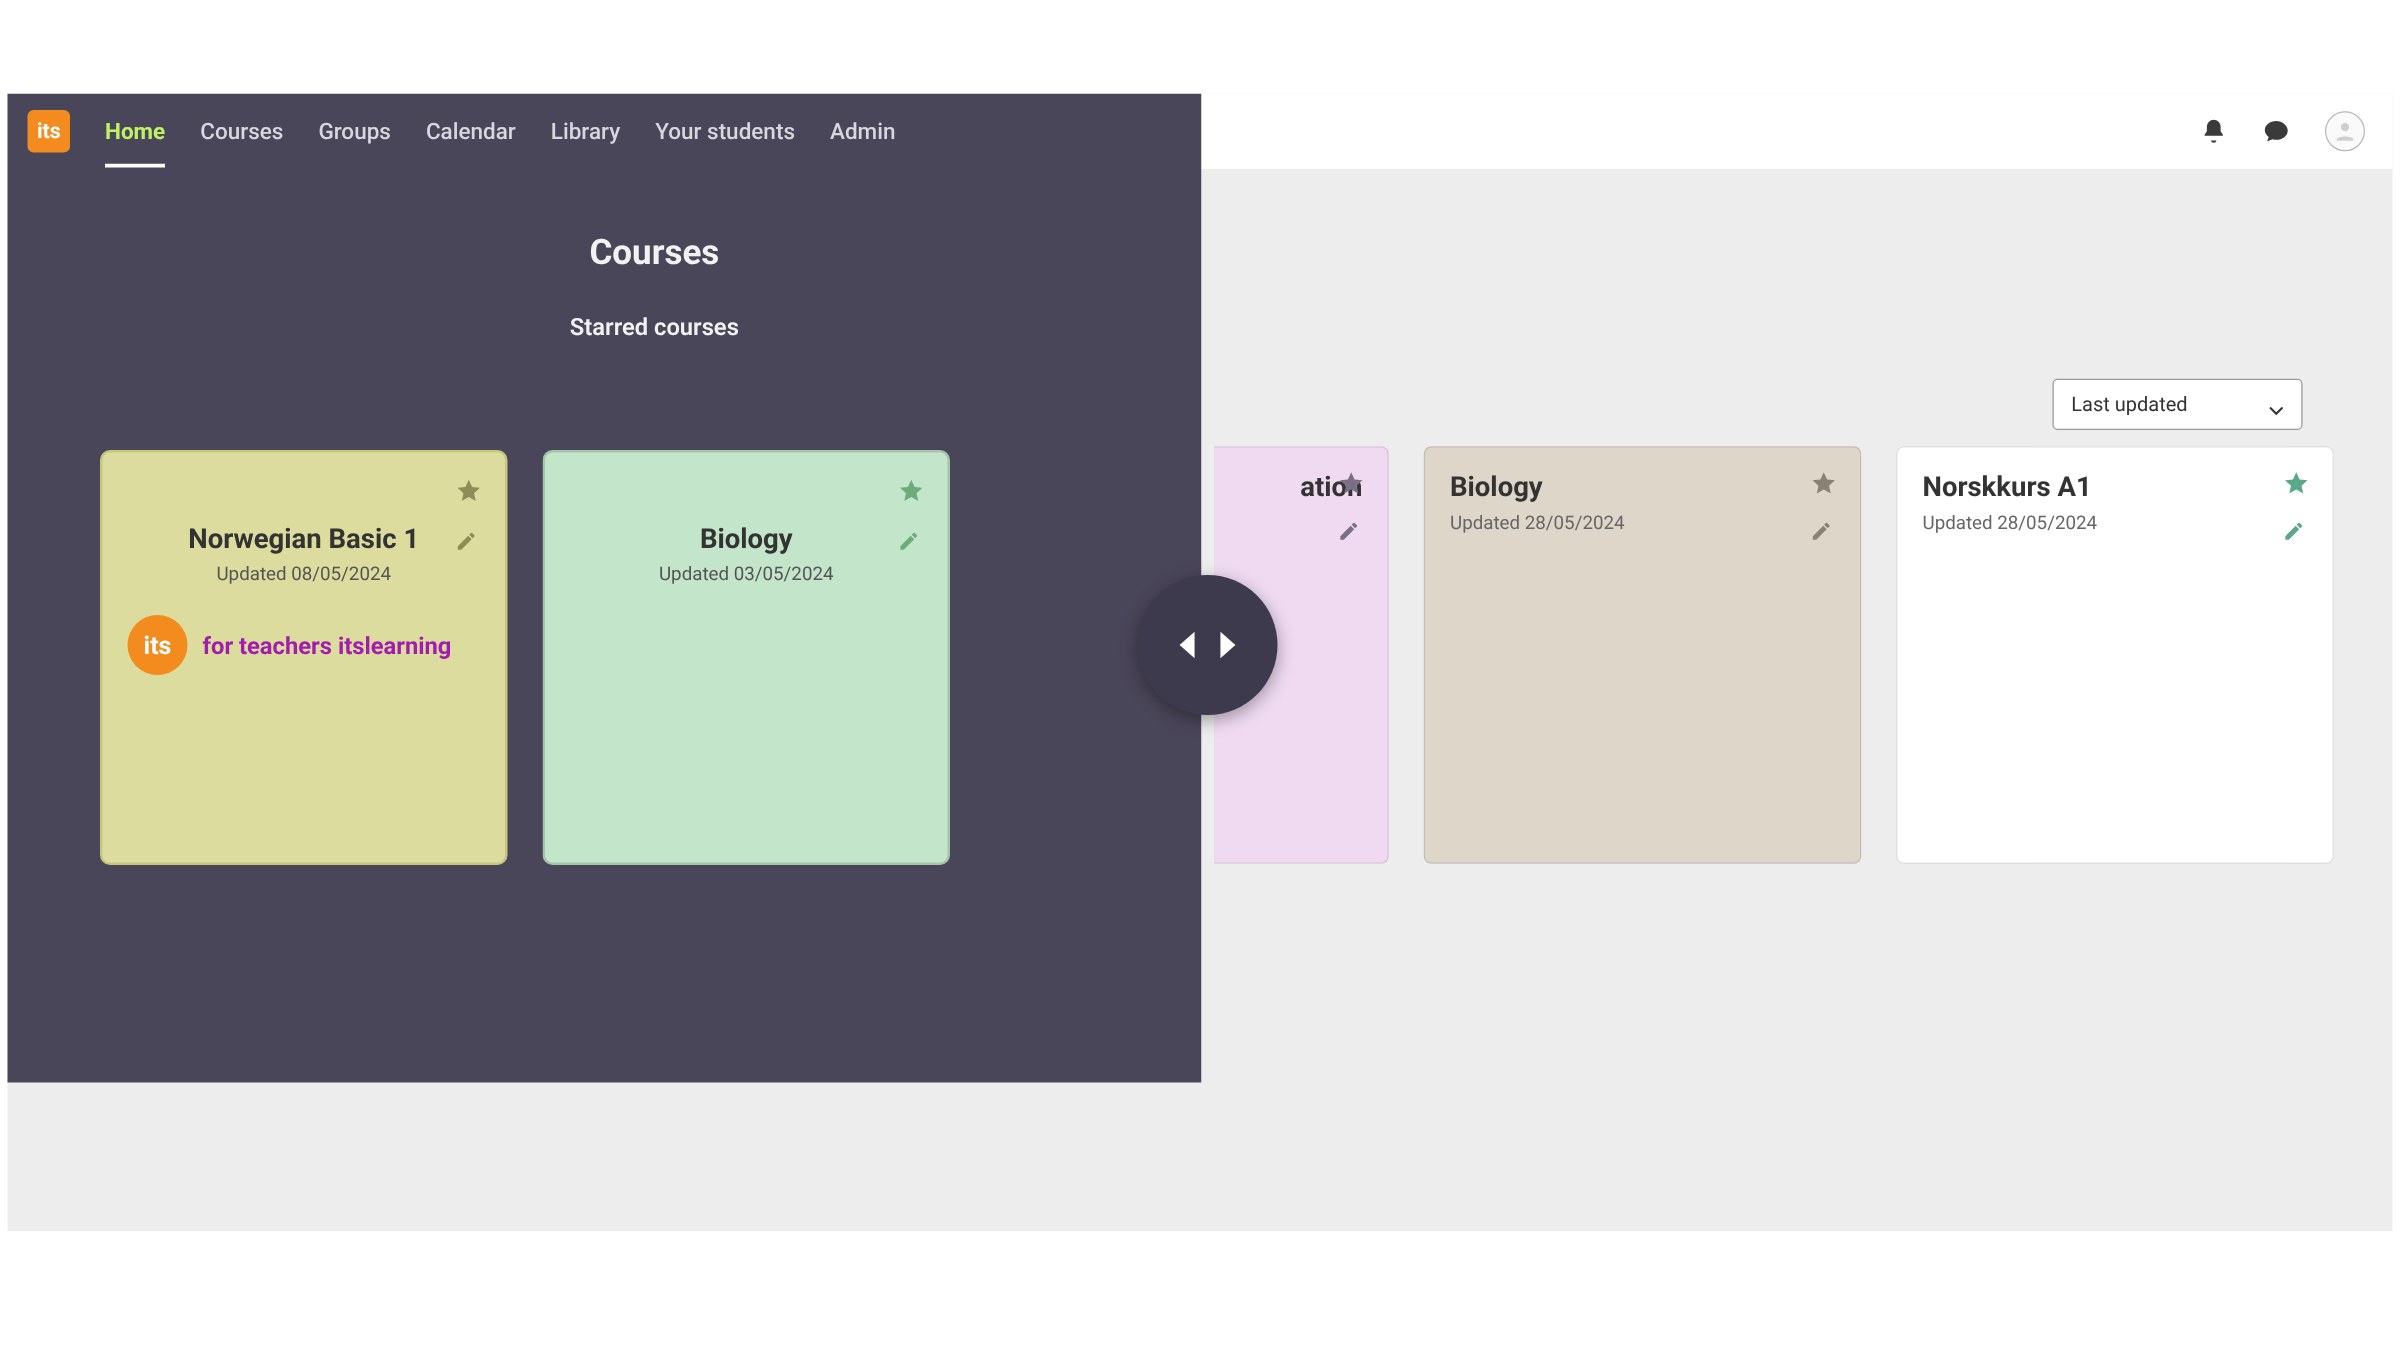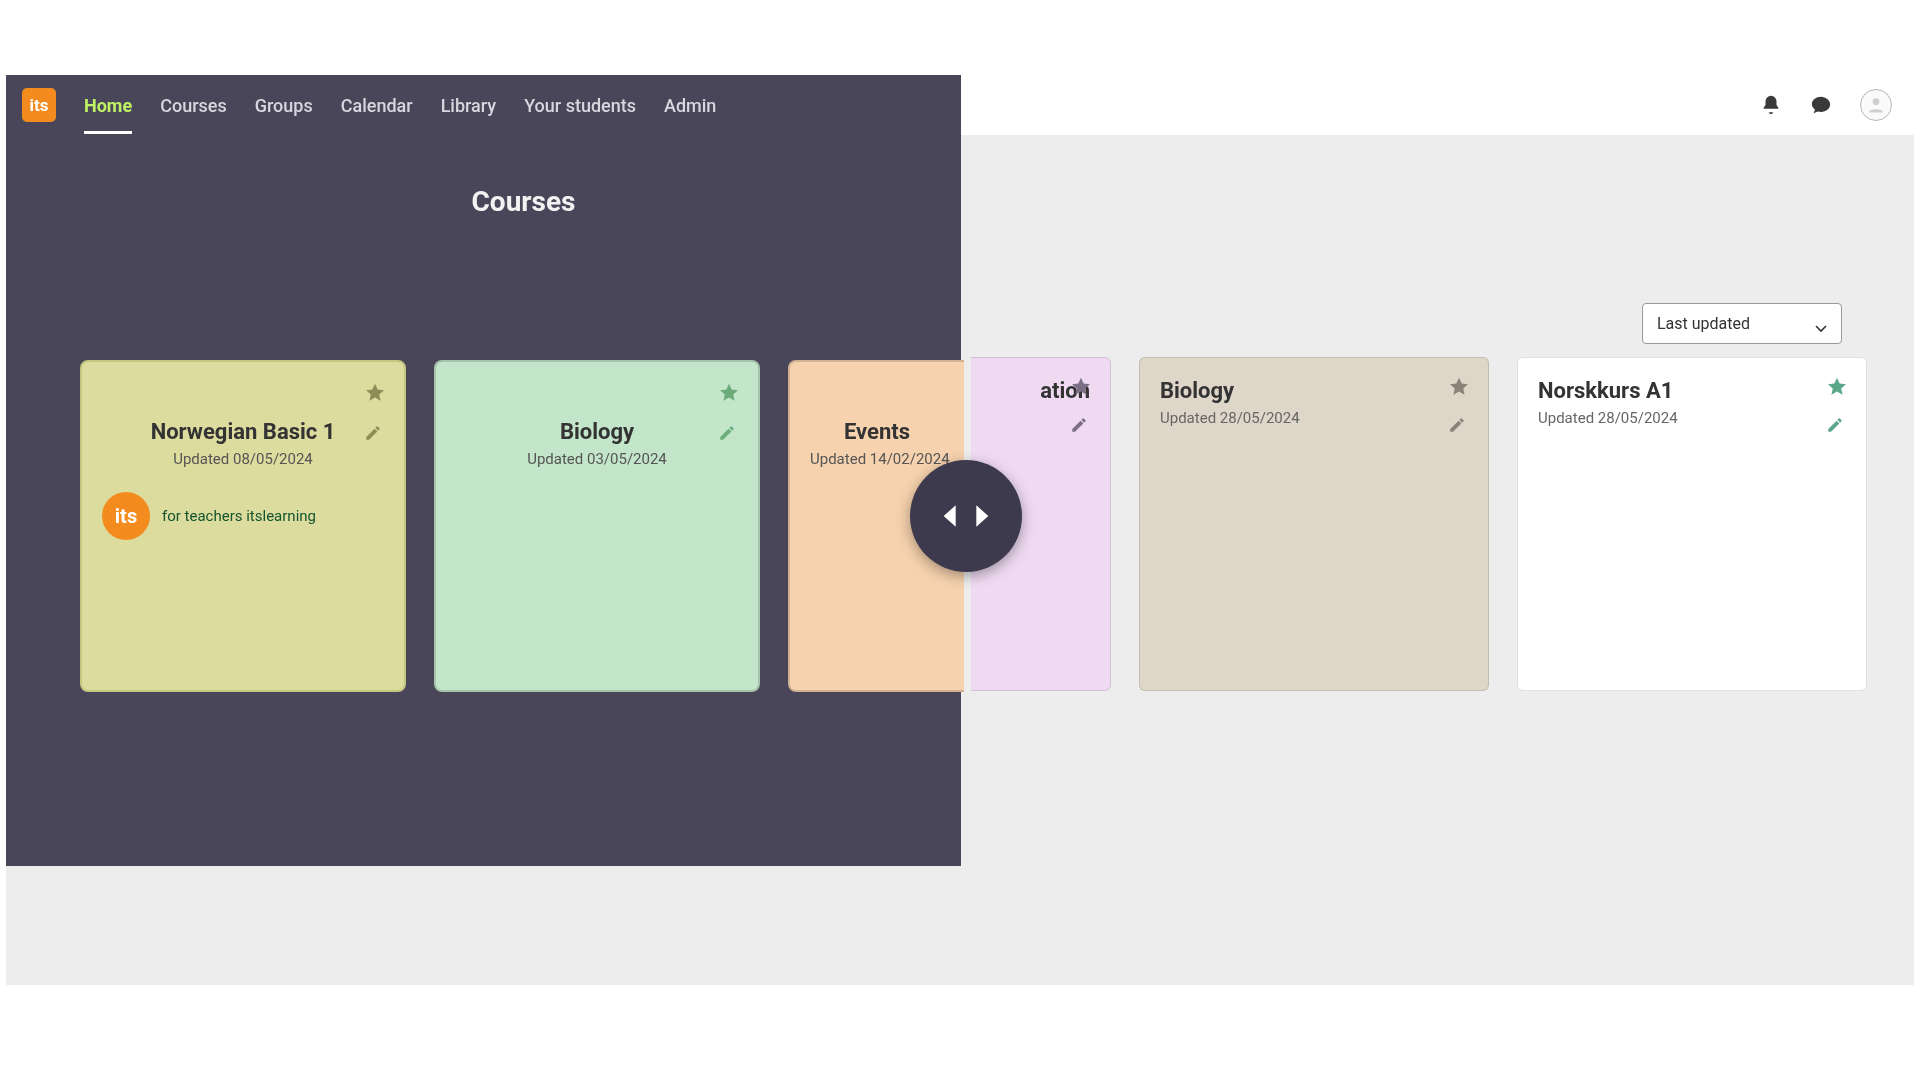--- a/index.html
+++ b/index.html
@@ -132,21 +132,21 @@
   .card-title-l { font-size: 22px; font-weight: 700; color:#333;margin-top:35px; }
   .card-date-l { font-size: 15px; color:#555; margin-top: 6px; }
   .card-star-l { position:absolute; top:20px; right:18px; }
   .card-edit-l { position:absolute; top:62px; right:22px; }
   .teacher-row { display:flex; align-items:center; gap:12px; margin-top: 24px;}
   .teacher-avatar {
     width: 48px; height: 48px; border-radius: 50%; background:#f38b1e;
     display:flex; align-items:center; justify-content:center;
     color:#fff; font-weight:700; font-size:20px;
   }
-  .teacher-name { font-size:15px; color:#14532d; font-weight:400;}
+  .teacher-name { font-size:19px; color:#a21caf; font-weight:700;}
   
   .drag-handle {
     position:absolute;
     top: 460px; left: 910px;
     width: 112px; height: 112px; border-radius: 50%;
     background:#3e3a4d;
     display:flex; align-items:center; justify-content:center;
     box-shadow: 0 4px 14px rgba(0,0,0,0.35);
     z-index: 50; cursor: grab;
   }
@@ -238,20 +238,21 @@
     <span class="nav-item active">Home</span>
     <span class="nav-item">Courses</span>
     <span class="nav-item">Groups</span>
     <span class="nav-item">Calendar</span>
     <span class="nav-item">Library</span>
     <span class="nav-item">Your students</span>
     <span class="nav-item">Admin</span>
   </div>
 
   <div class="section-title">Courses</div>
+  <div class="subsection">Starred courses</div>
 
   <div class="left-cards">
 
     <div class="card-l c-olive">
       <div class="card-title-l">Norwegian Basic 1</div>
       <div class="card-date-l">Updated 08/05/2024</div>
       <span class="card-star-l">
         <svg width="22" height="22" viewBox="0 0 24 24" fill="#8d8d58">
             <path d="M12 2l2.9 6.3 6.9.7-5.2 4.7 1.5 6.8L12 17l-6.1 3.5 1.5-6.8L2.2 9l6.9-.7z"></path>
           </svg>
@@ -275,24 +276,20 @@
             <path d="M12 2l2.9 6.3 6.9.7-5.2 4.7 1.5 6.8L12 17l-6.1 3.5 1.5-6.8L2.2 9l6.9-.7z"></path>
           </svg>
       </span>
       <span class="card-edit-l">
         <svg width="18" height="18" viewBox="0 0 24 24" fill="#6bac7a">
             <path d="M3 17.25V21h3.75L17.81 9.94l-3.75-3.75L3 17.25zM20.71 7.04a1 1 0 0 0 0-1.41l-2.34-2.34a1 1 0 0 0-1.41 0l-1.83 1.83 3.75 3.75 1.83-1.83z"></path>
           </svg>
       </span>
     </div>
 
-    <div class="card-l c-peach clipped">
-      <div class="card-title-l">Events</div>
-      <div class="card-date-l" style="white-space:nowrap;">Updated 14/02/2024</div>
-    </div>
   </div>
 </div>
 
 <div class="drag-handle">
   <div class="drag-inner">
     <svg width="18" height="24" viewBox="0 0 12 18">
         <path d="M11 1L2 9l9 8" fill="#fff"></path>
       </svg>
     <svg width="20" height="22" viewBox="0 0 24 24" fill="#fff" style="margin:0 -4px;">
         <path d="M13 6l-1.5 1.5L14 10H6v2h8l-2.5 2.5L13 16l5-5-5-5zM9 3c.6 0 1 .4 1 1s-.4 1-1 1H5v14h4c.6 0 1 .4 1 1s-.4 1-1 1H4c-.6 0-1-.4-1-1V4c0-.6.4-1 1-1h5z" opacity="0"></path>

